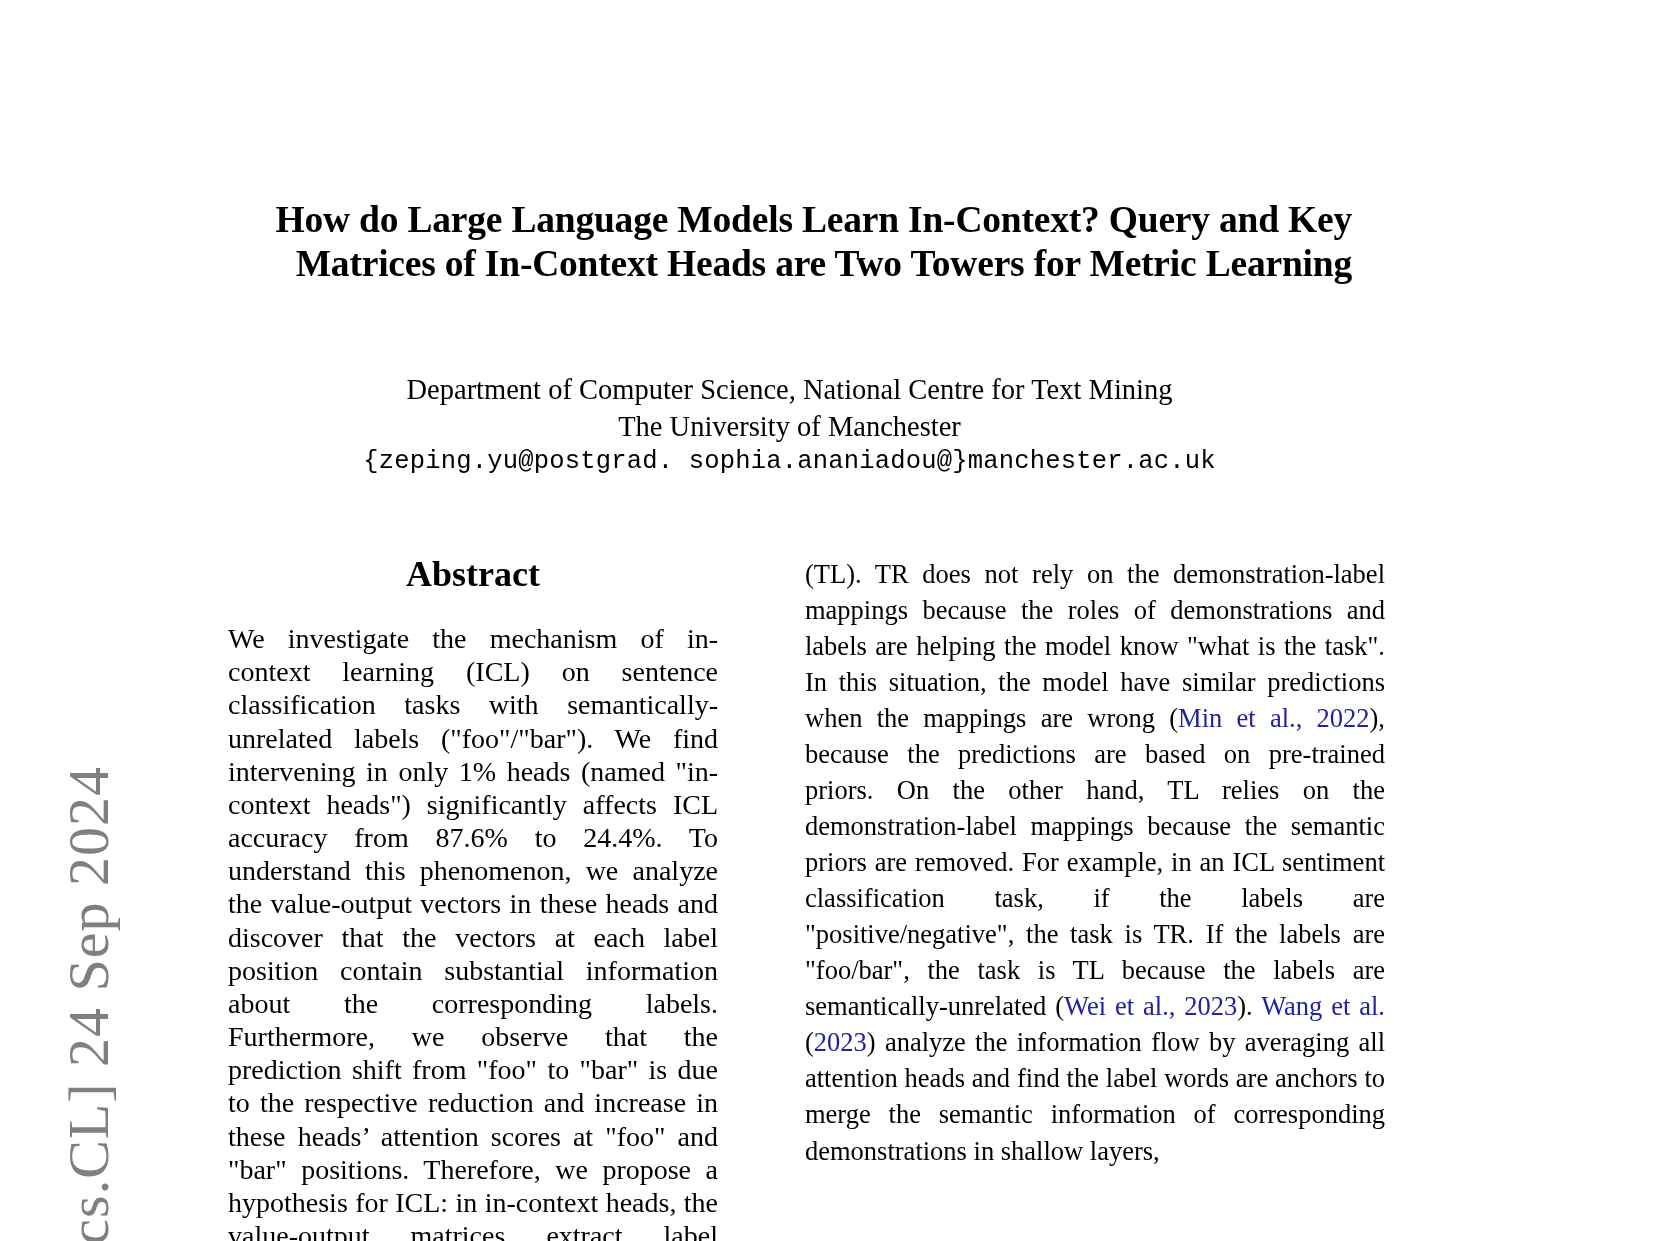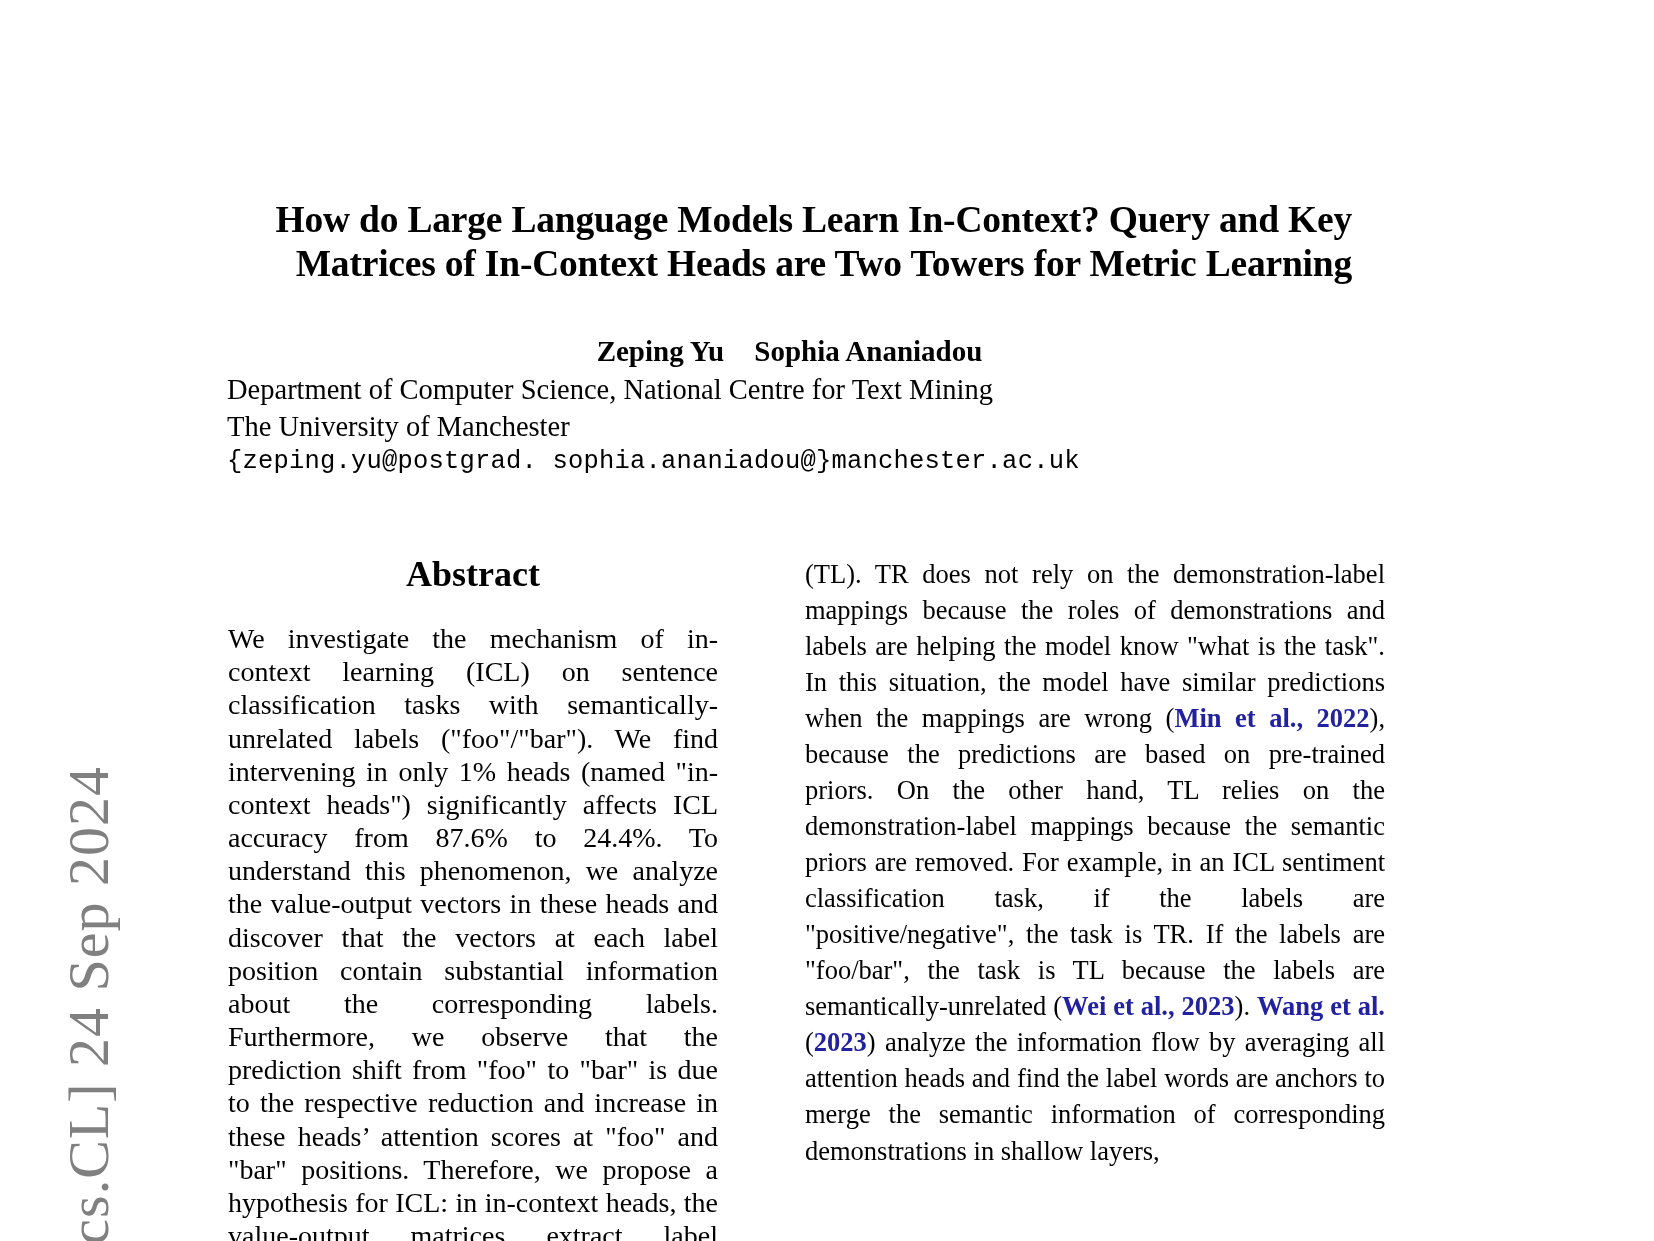--- a/index.html
+++ b/index.html
@@ -75,31 +75,32 @@
   .authors .author-sep {
     display: inline-block;
     width: 30px;
   }
 
   .affiliation {
     position: absolute;
     left: 227px;
     top: 372px;
     width: 1125px;
-    text-align: left;
+    text-align: center;
     font-size: 28.5px;
     line-height: 1.29;
   }
   .affiliation div { white-space: nowrap; }
 
   .emails {
     position: absolute;
     left: 227px;
     top: 447px;
     width: 1125px;
+    text-align: center;
     font-family: "Liberation Mono", "DejaVu Sans Mono", monospace;
     font-size: 25.5px;
     letter-spacing: 0.2px;
     white-space: nowrap;
   }
 
   
   .columns {
     position: absolute;
     left: 0;
@@ -138,39 +139,35 @@
     hyphens: none;
   }
   .col-right .body-text {
     line-height: 1.36;
     font-size: 26.5px;
   }
 
   a.cite {
     color: #2222A0;
     text-decoration: none;
-    font-weight: bold;
   }
 </style>
 </head>
 <body>
 
 <div class="page">
 
   <div class="arxiv-stamp" style="color: rgb(128, 128, 128);">
     <span>[cs.CL]  24 Sep 2024</span>
   </div>
 
   <div class="title-block">
     <h1 class="paper-title">How do Large Language Models Learn In-Context? Query and Key Matrices of In-Context Heads are Two Towers for Metric Learning</h1>
   </div>
 
-  <div class="authors">
-    <span>Zeping Yu</span><span class="author-sep"></span><span>Sophia Ananiadou</span>
-  </div>
 
   <div class="affiliation">
     <div>Department of Computer Science, National Centre for Text Mining</div>
     <div>The University of Manchester</div>
   </div>
 
   <div class="emails">{zeping.yu@postgrad. sophia.ananiadou@}manchester.ac.uk</div>
 
   <div class="columns">
 

